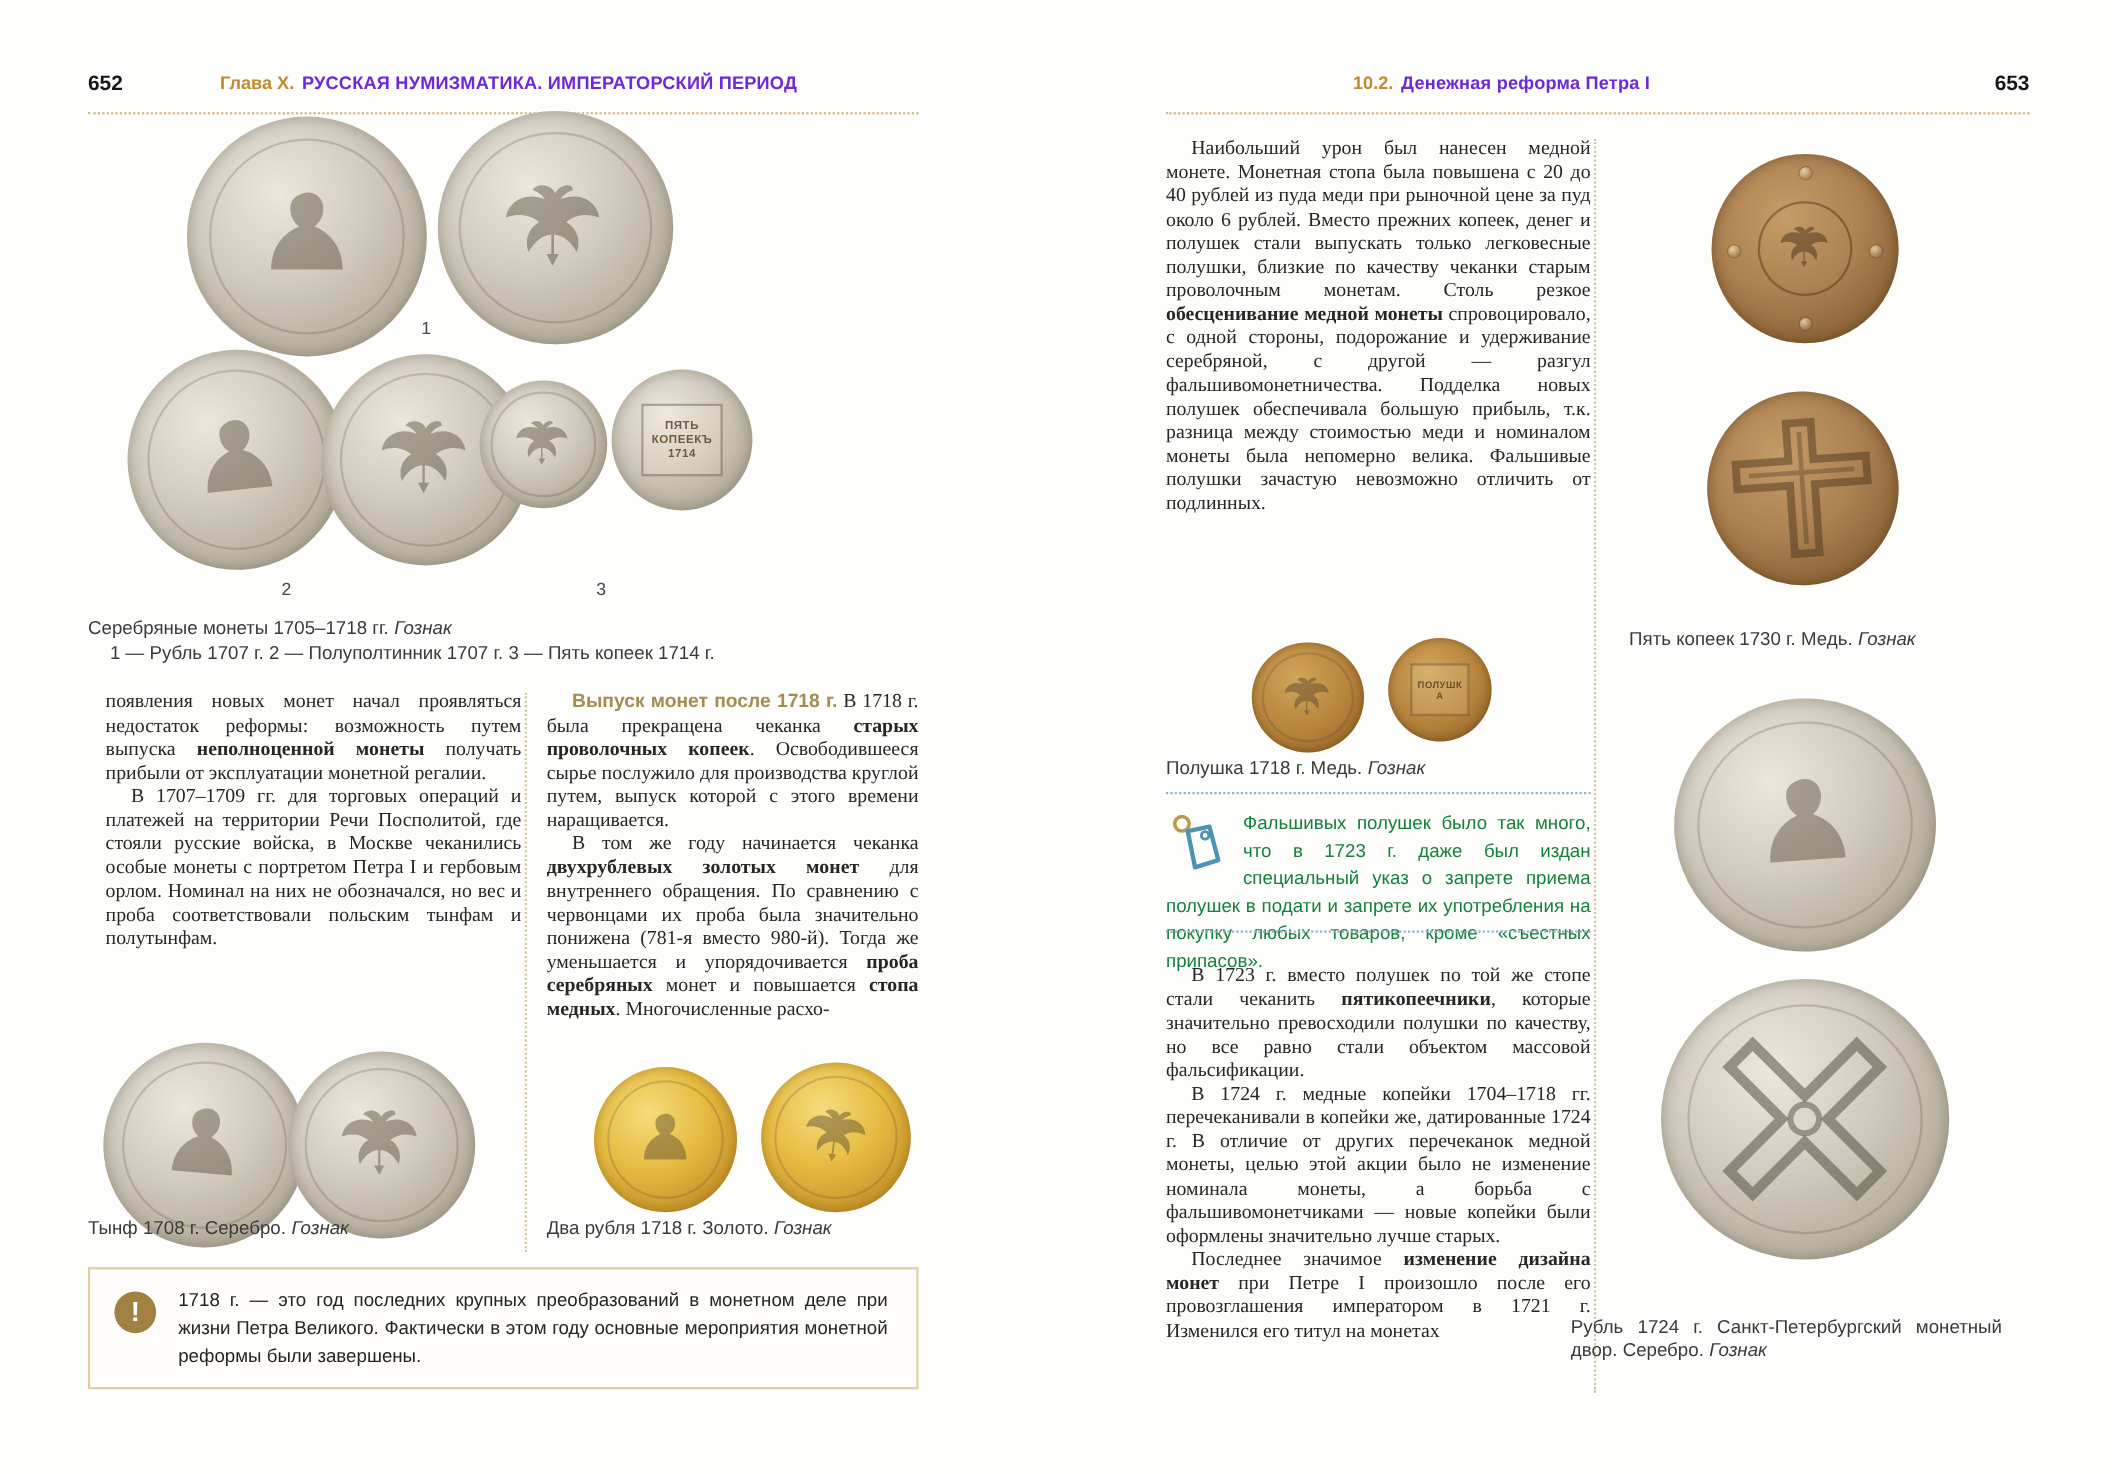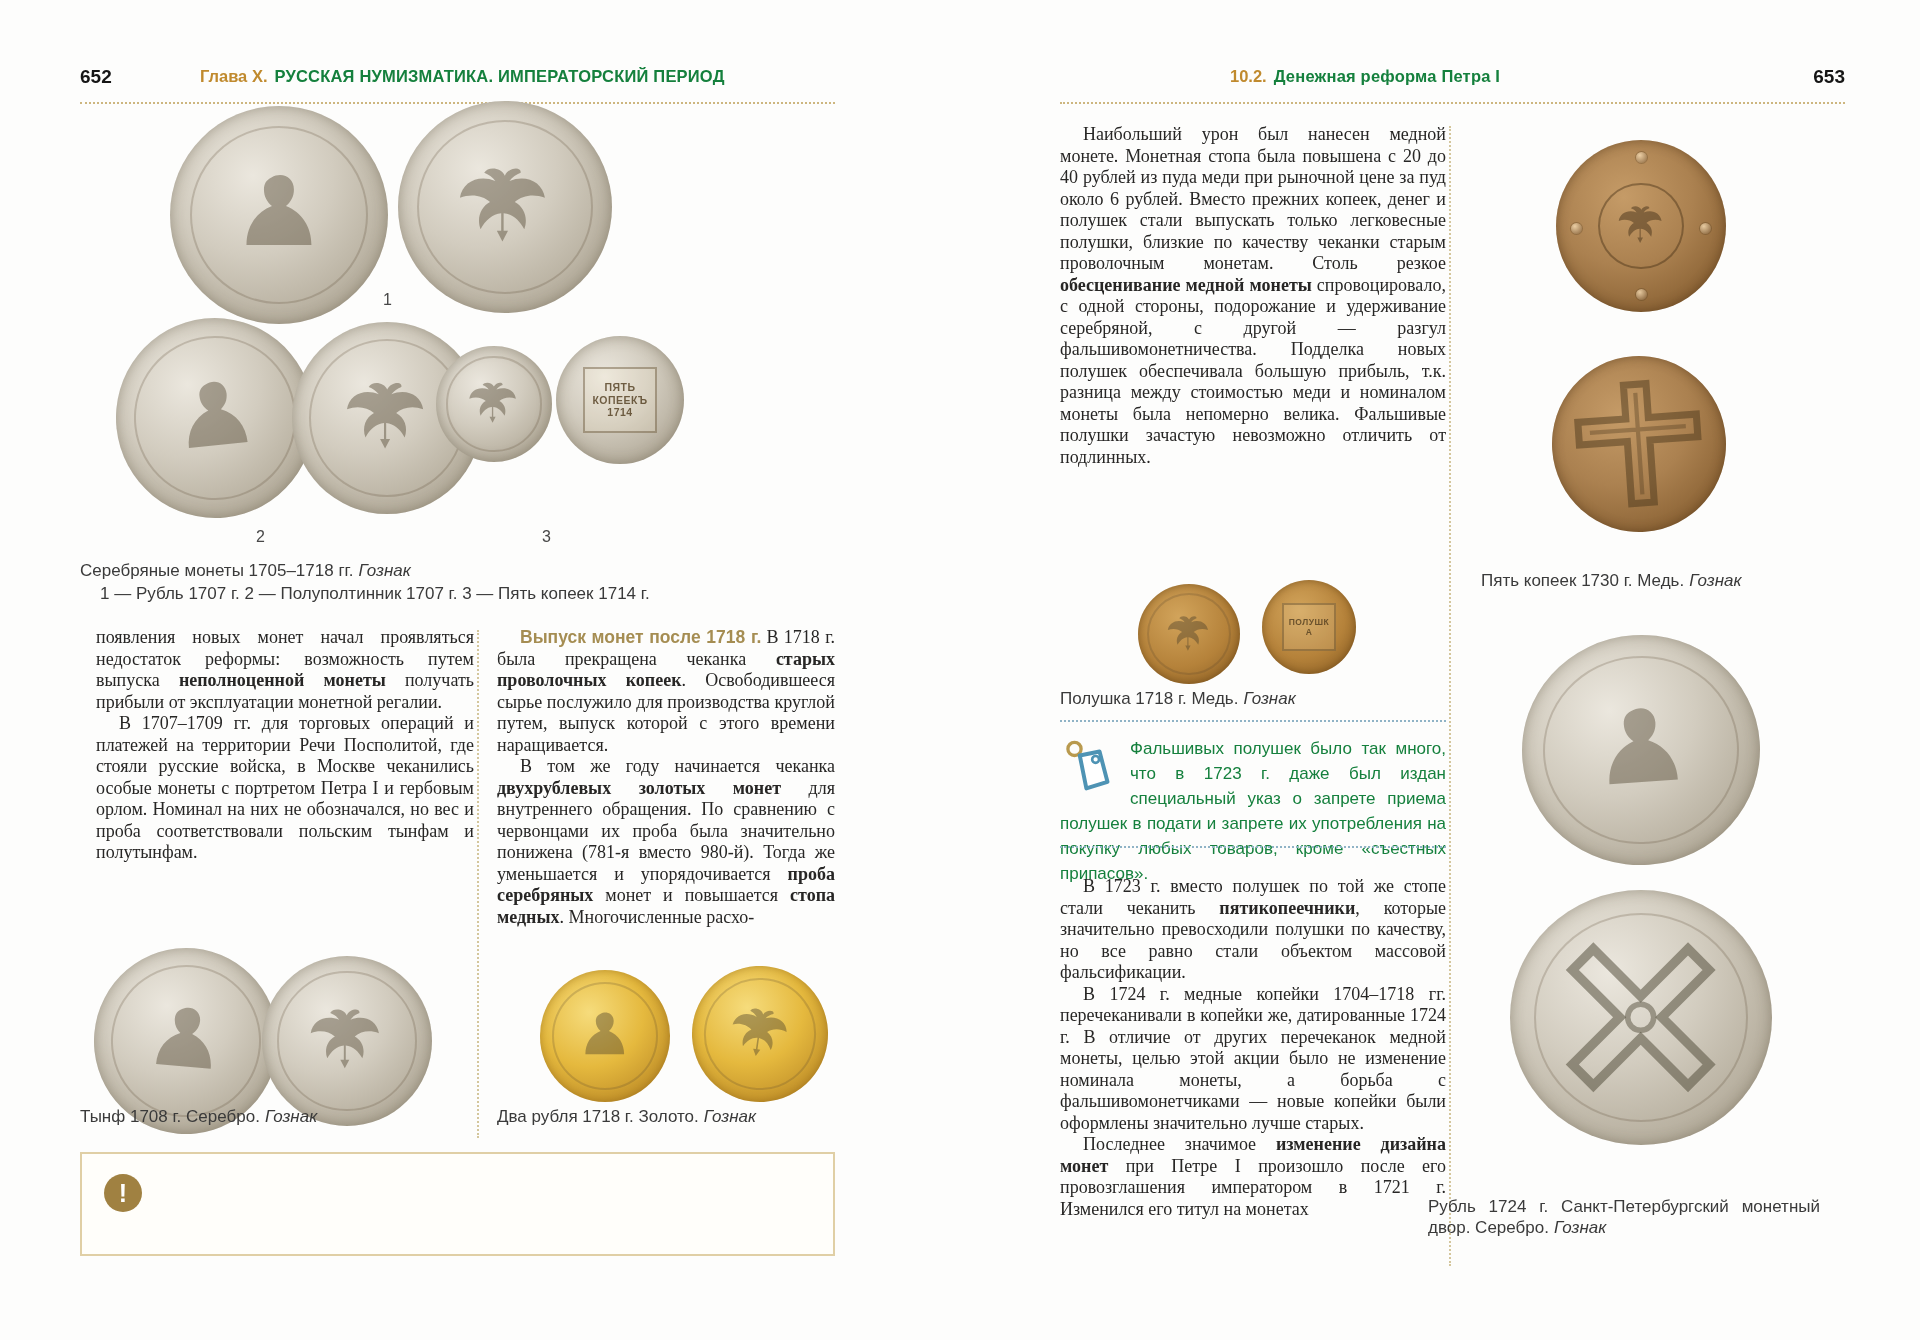--- a/index.html
+++ b/index.html
@@ -4,21 +4,21 @@
 <style>
   html,body{margin:0;padding:0;background:#e9e9e9;}
   #canvas{position:relative;width:1920px;height:1340px;background:#fdfdfc;overflow:hidden;
           font-family:"Liberation Sans",sans-serif;}
   .abs{position:absolute;}
 
   
   .page-num{font:700 19px "Liberation Sans",sans-serif;color:#161616;}
   .hdr{white-space:nowrap;}
   .hdr .lbl{font:700 16.5px "Liberation Sans",sans-serif;color:#c08a2e;margin-right:7px;}
-  .hdr .ttl{font:700 16.5px "Liberation Sans",sans-serif;color:#15803d;letter-spacing:.2px;}
+  .hdr .ttl{font:700 16.5px "Liberation Sans",sans-serif;color:#6d28d9;letter-spacing:.2px;}
 
   
   .rule-tan{border-top:2px dotted #cdb67f;height:0;}
   .rule-blue{border-top:2px dotted #8fb3c6;height:0;}
   .vdiv{border-left:2px dotted #d4c69c;width:0;}
 
   
   .body-col{font:18px/21.5px "Liberation Serif",serif;color:#272625;text-align:justify;}
   .para{margin:0;}
   .para.indent{text-indent:23px;}
@@ -160,20 +160,21 @@
     <svg class="motif" viewBox="0 0 48 48">
         <use href="#m-eagle"></use>
       </svg>
   </div>
   <div class="abs caption" style="left:497px;top:1106px;width:340px;">
     <span>Два рубля 1718 г. Золото.</span><span class="cap-src">Гознак</span>
   </div>
 
   <div class="abs notebox" style="left:80px;top:1152px;width:755px;min-height:104px;">
     <div class="note-icon">!</div>
+    <div class="note-text">1718 г. — это год последних крупных преобразований в монетном деле при жизни Петра Великого. Фактически в этом году основные мероприятия монетной реформы были завершены.</div>
   </div>
 
   <div class="abs hdr" style="left:1230px;top:67px;">
     <span class="lbl">10.2.</span><span class="ttl">Денежная реформа Петра I</span>
   </div>
   <div class="abs page-num" style="left:1760px;top:66px;width:85px;text-align:right;">653</div>
   <div class="abs rule-tan" style="left:1060px;top:102px;width:785px;"></div>
 
   <div class="abs body-col" style="left:1060px;top:124px;width:386px;">
       <p class="para indent"><span>Наибольший урон был нанесен медной монете. Монетная стопа была повышена с 20 до 40 рублей из пуда меди при рыночной цене за пуд около 6 рублей. Вместо прежних копеек, денег и полушек стали выпускать только легковесные полушки, близкие по качеству чеканки старым проволочным монетам. Столь резкое </span><b>обесценивание медной монеты</b><span> спровоцировало, с одной стороны, подорожание и удерживание серебряной, с другой — разгул фальшивомонетничества. Подделка новых полушек обеспечивала большую прибыль, т.к. разница между стоимостью меди и номиналом монеты была непомерно велика. Фальшивые полушки зачастую невозможно отличить от подлинных.</span></p>

